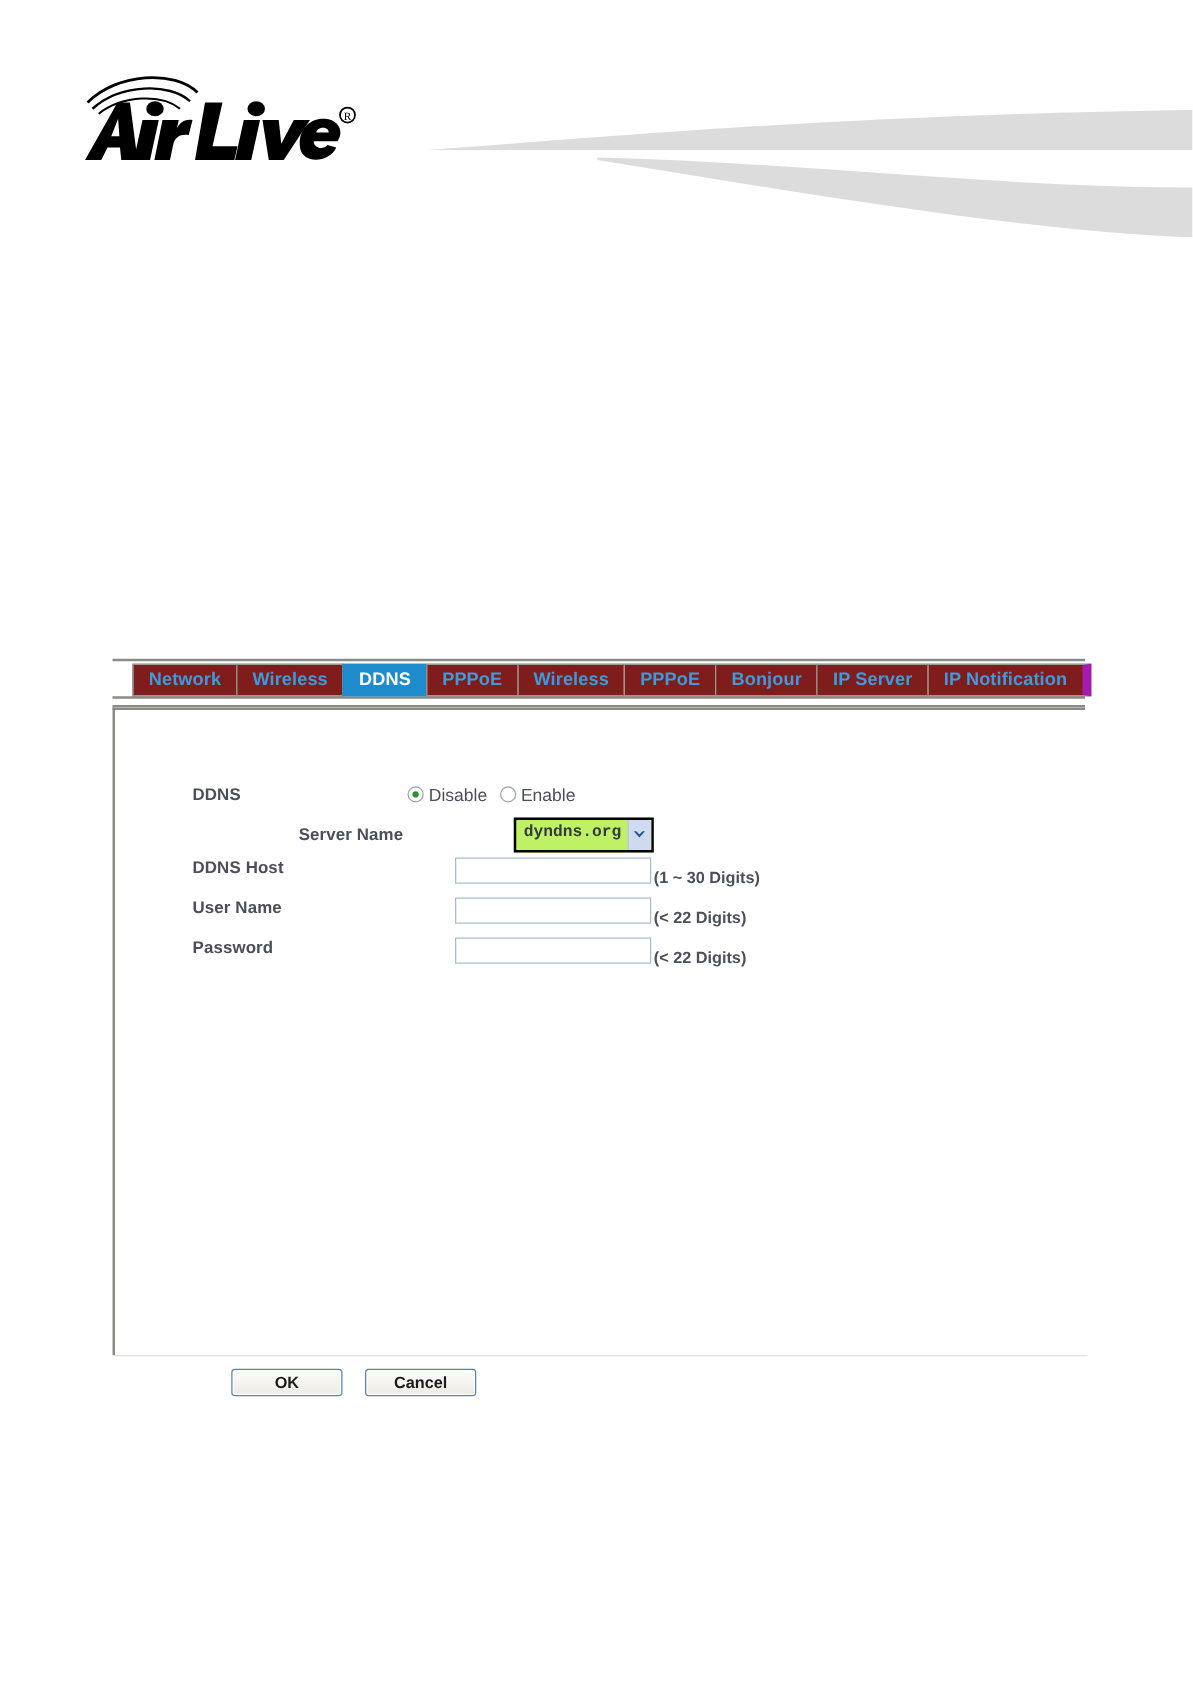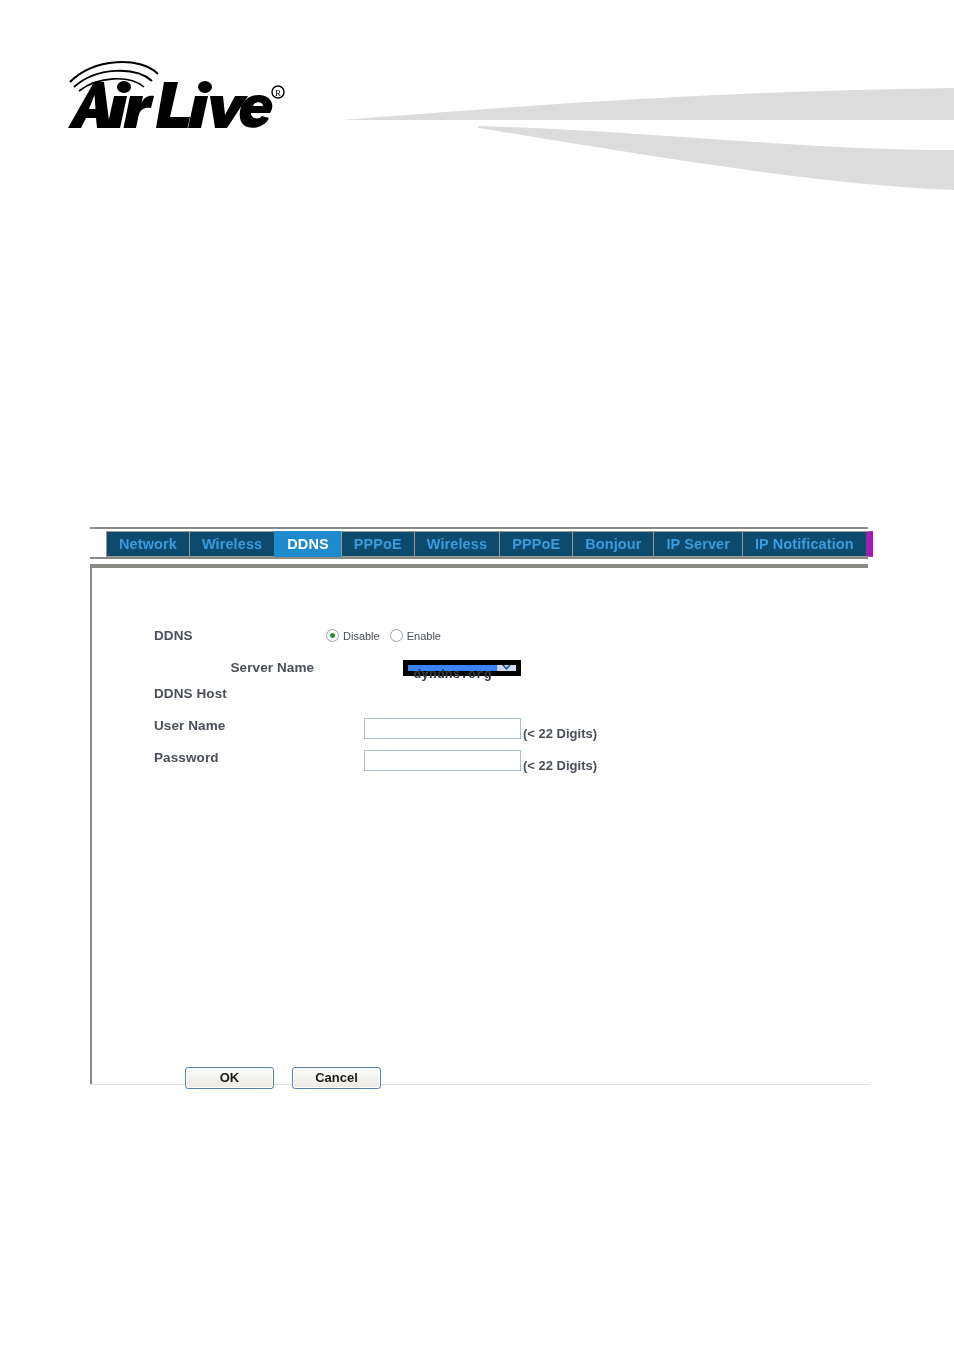--- a/index.html
+++ b/index.html
@@ -59,21 +59,21 @@
     display: flex;
     align-items: stretch;
     height: 26px;
   }
   .tab {
     height: 26px;
     line-height: 25px;
     box-sizing: border-box;
     border: 1px solid #9a9a94;
     border-right: none;
-    background: #0c4a6e;
+    background: #7f1d1d;
     color: #3d9bdc;
     font-size: 14.5px;
     font-weight: bold;
     text-align: center;
     padding: 0 12px;
     white-space: nowrap;
     letter-spacing: 0.1px;
   }
   .tab:last-child { border-right: 7px solid #a21caf; }
   .tab.active {
@@ -152,30 +152,30 @@
   .radio.checked::after {
     content: "";
     position: absolute;
     left: 3px; top: 3px;
     width: 5px; height: 5px;
     border-radius: 50%;
     background: #2f8c2f;
   }
   .radio-label {
     color: #4a4f58;
-    font-size: 11px;
+    font-size: 14px;
   }
 
   
   .select-box {
     display: inline-flex;
     align-items: stretch;
-    height: 16px;
-    border: 5px solid #000000;
-    background: #3b82f6;
+    height: 28px;
+    border: 2px solid #000000;
+    background: #bef264;
     box-sizing: border-box;
   }
   .select-value {
     font-family: "Liberation Mono", monospace;
     font-size: 13px;
     font-weight: bold;
     color: #353a40;
     line-height: 19px;
     padding: 0 5px 0 6px;
     white-space: nowrap;
@@ -206,21 +206,21 @@
     white-space: nowrap;
   }
   .row-host .hint, .row-user .hint, .row-pass .hint { margin-top: 10px; }
   .row-host, .row-user, .row-pass { align-items: flex-start; height: 32px; gap: 38px; }
   .row-host .flabel, .row-user .flabel, .row-pass .flabel { padding-top: 2px; }
 
   
   #buttons {
     position: absolute;
     left: 185px;
-    top: 1067px;
+    top: 1095px;
     display: flex;
     gap: 18px;
   }
   .btn {
     width: 89px;
     height: 22px;
     border: 1px solid #5c83ad;
     border-radius: 3px;
     background: linear-gradient(#fdfdfb, #eceae2);
     color: #1a1a1a;
@@ -330,20 +330,24 @@
             <svg width="11" height="7" viewBox="0 0 11 7" xmlns="http://www.w3.org/2000/svg">
               <path d="M1 1 L5.5 6 L10 1 L8 1 L5.5 3.6 L3 1 Z" fill="#22558f"></path>
             </svg>
           </span>
         </div>
       </div>
     </div>
 
     <div class="frow row-host">
       <div class="flabel">DDNS Host</div>
+      <div class="fctl">
+        <input class="tinput" type="text" placeholder="" style="">
+        <span class="hint">(1 ~ 30 Digits)</span>
+      </div>
     </div>
 
     <div class="frow row-user">
       <div class="flabel">User Name</div>
       <div class="fctl">
         <input class="tinput" type="text" placeholder="" style="">
         <span class="hint">(&lt; 22 Digits)</span>
       </div>
     </div>
 

